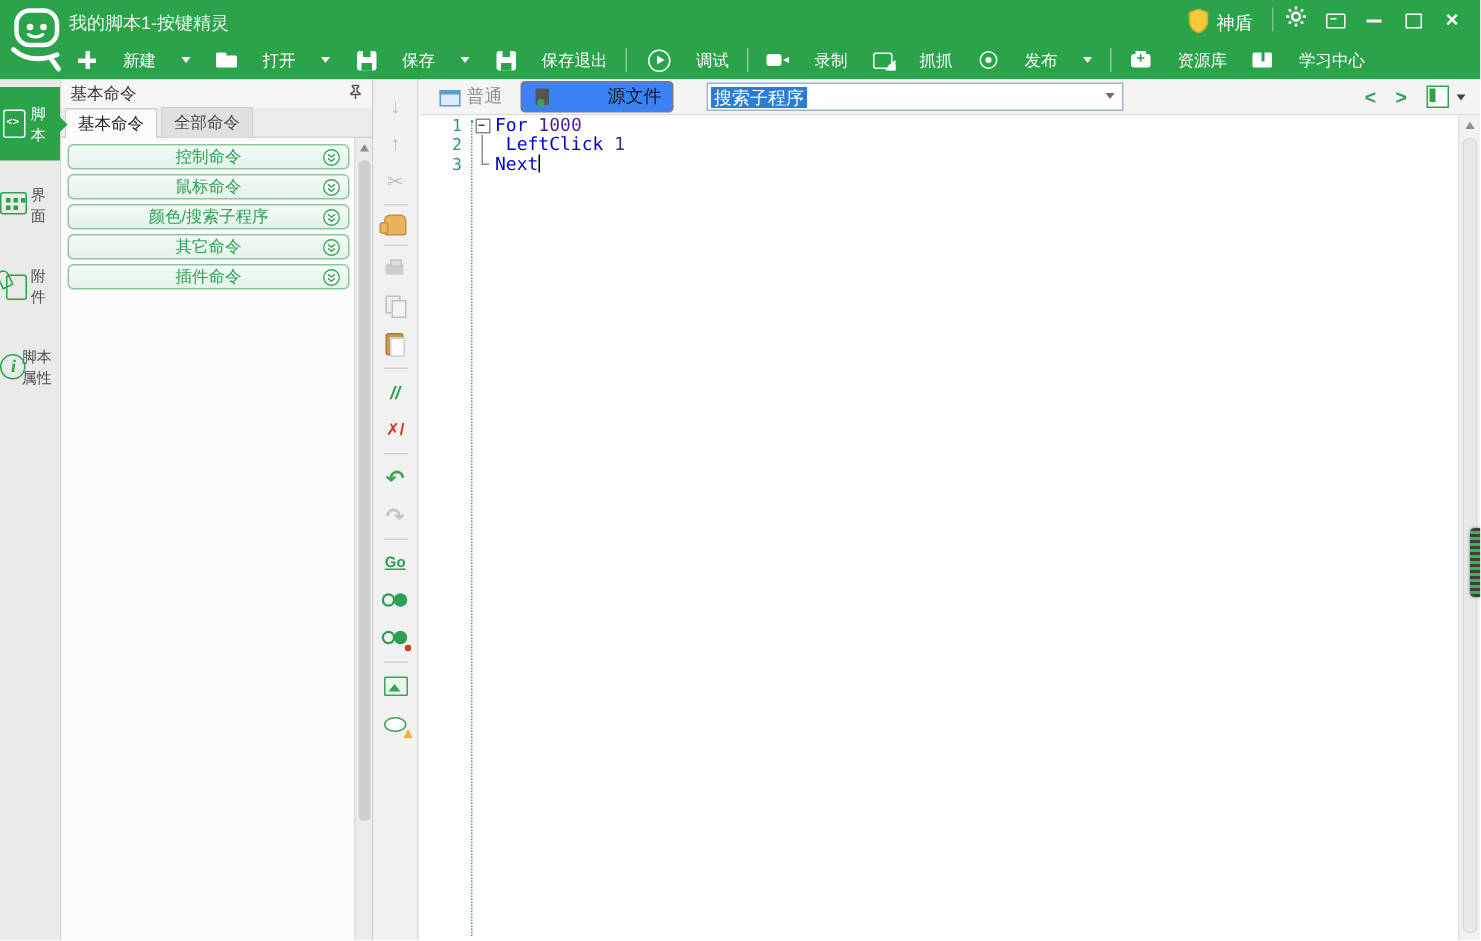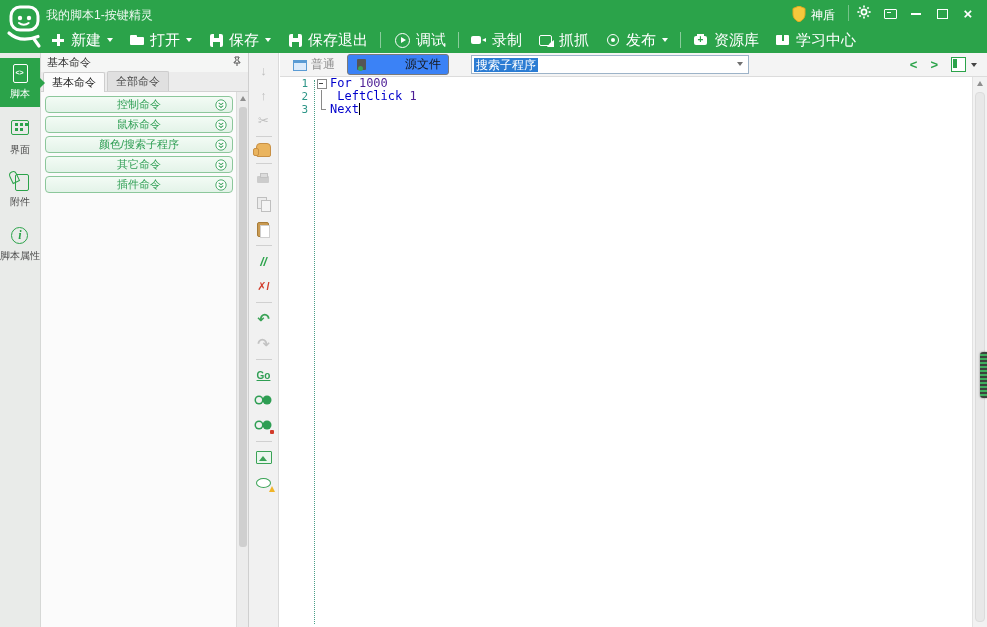--- a/index.html
+++ b/index.html
@@ -3,21 +3,21 @@
 <meta charset="utf-8">
 <style>
   html,body{margin:0;padding:0;background:#fff;}
   .app{position:relative;width:987px;height:627px;overflow:hidden;background:#fff;
        font-family:"Liberation Sans","DejaVu Sans",sans-serif;-webkit-font-smoothing:antialiased;}
   
   .titlebar{position:absolute;left:0;top:0;right:0;height:53px;background:#2ba34a;color:#fff;}
   .logo{position:absolute;left:5px;top:3px;width:38px;height:48px;}
   .win-title{position:absolute;left:46px;top:7px;font-size:12px;color:#ecf8ef;}
   .toolbar-row{position:absolute;left:42px;top:27px;height:26px;display:flex;align-items:center;}
-  .tb-btn{display:flex;align-items:center;gap:5px;padding:0 8px;height:24px;font-size:15px;color:#fff;cursor:default;}
+  .tb-btn{display:flex;align-items:center;gap:16px;padding:0 8px;height:24px;font-size:11px;color:#fff;cursor:default;}
   .tb-lb{white-space:nowrap;}
   .tb-div{width:1px;height:16px;background:rgba(255,255,255,.45);margin:0 4px;flex:none;}
   .tb-caret{width:0;height:0;border-left:3.5px solid transparent;border-right:3.5px solid transparent;border-top:4px solid #fff;margin-left:1px;}
   .tb-ic{position:relative;width:16px;height:16px;flex:none;display:inline-block;}
   .tbi-plus::before{content:"";position:absolute;left:6.5px;top:2px;width:3px;height:12px;background:#fff;}
   .tbi-plus::after{content:"";position:absolute;left:2px;top:6.5px;width:12px;height:3px;background:#fff;}
   .tbi-folder::before{content:"";position:absolute;left:1px;top:3px;width:7px;height:4px;background:#fff;border-radius:1px;}
   .tbi-folder::after{content:"";position:absolute;left:1px;top:5px;width:14px;height:8px;background:#fff;border-radius:1px;}
   .tbi-save,.tbi-saveexit{width:13px;height:13px;margin:1.5px;background:#fff;border-radius:2px;}
   .tbi-save::before,.tbi-saveexit::before{content:"";position:absolute;left:4px;top:0;width:5px;height:4px;background:#2ba34a;}
@@ -40,21 +40,21 @@
   .win-controls{position:absolute;right:6px;top:4px;display:flex;align-items:center;}
   .wc-btn{width:26px;height:19px;display:flex;align-items:center;justify-content:center;position:relative;}
   .ic-tray{width:11px;height:8px;border:1.3px solid #fff;border-radius:1px;position:relative;}
   .ic-tray::before{content:"";position:absolute;left:2px;top:2.2px;width:4.5px;height:1.6px;background:#fff;}
   .ic-min{width:10px;height:2px;background:#fff;}
   .ic-max{width:9px;height:8px;border:1.3px solid #fff;}
   .ic-close{color:#fff;font-size:15px;font-weight:bold;line-height:15px;}
   .ic-close::before{content:"×";}
   
   .side-rail{position:absolute;left:0;top:53px;bottom:0;width:40px;background:#e9ebe9;border-right:1px solid #d6d8d6;}
-  .rail-item{height:49px;margin-top:5px;display:flex;flex-direction:column;align-items:center;justify-content:center;gap:3px;font-size:10px;color:#4c4c4c;position:relative;}
+  .rail-item{height:49px;margin-top:5px;display:flex;flex-direction:row;align-items:center;justify-content:center;gap:3px;font-size:10px;color:#4c4c4c;position:relative;}
   .rail-item.active{background:#2ba34a;color:#fff;}
   .rail-item.active::after{content:"";position:absolute;right:-5px;top:50%;margin-top:-5px;border-top:5px solid transparent;border-bottom:5px solid transparent;border-left:5px solid #2ba34a;z-index:5;}
   .ric{position:relative;width:18px;height:20px;color:#2ba34a;}
   .rail-item.active .ric{color:#fff;}
   .ri-script::before{content:"";position:absolute;left:2px;top:0;width:13px;height:17px;border:1.5px solid currentColor;border-radius:2px;}
   .ri-script::after{content:"<>";position:absolute;left:2px;top:5px;width:13px;text-align:center;font-size:7px;font-weight:bold;color:currentColor;}
   .ri-ui{margin-top:3px;}
   .ri-ui::before{content:"";position:absolute;left:0;top:0;width:16px;height:13px;border:1.5px solid currentColor;border-radius:2px;}
   .ri-ui::after{content:"";position:absolute;left:3.5px;top:3.5px;width:3px;height:3px;background:currentColor;
      box-shadow:5px 0 0 currentColor,10px 0 0 currentColor,0 5px 0 currentColor,5px 5px 0 currentColor;}

